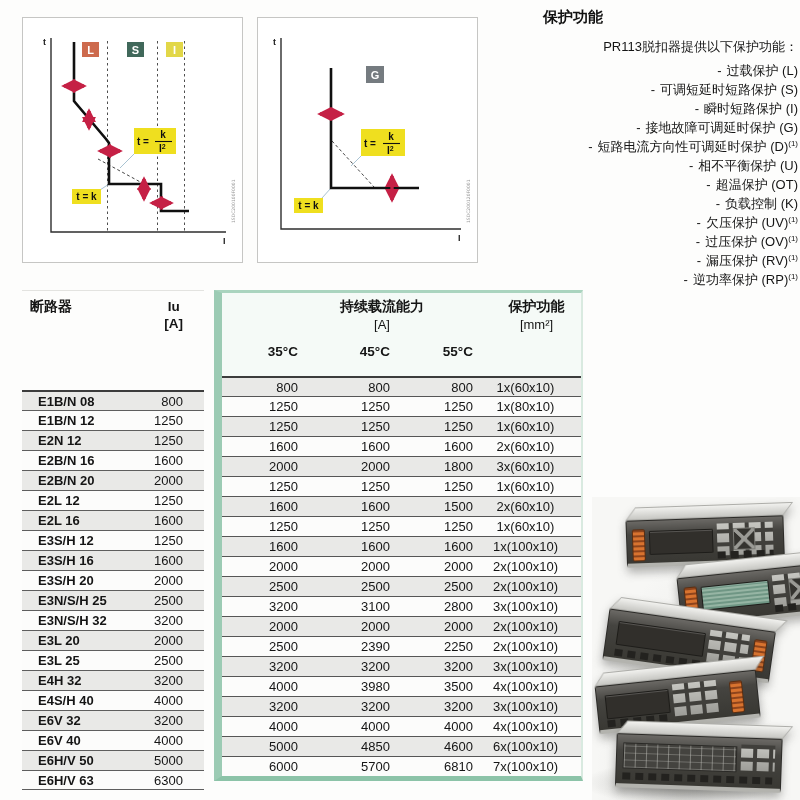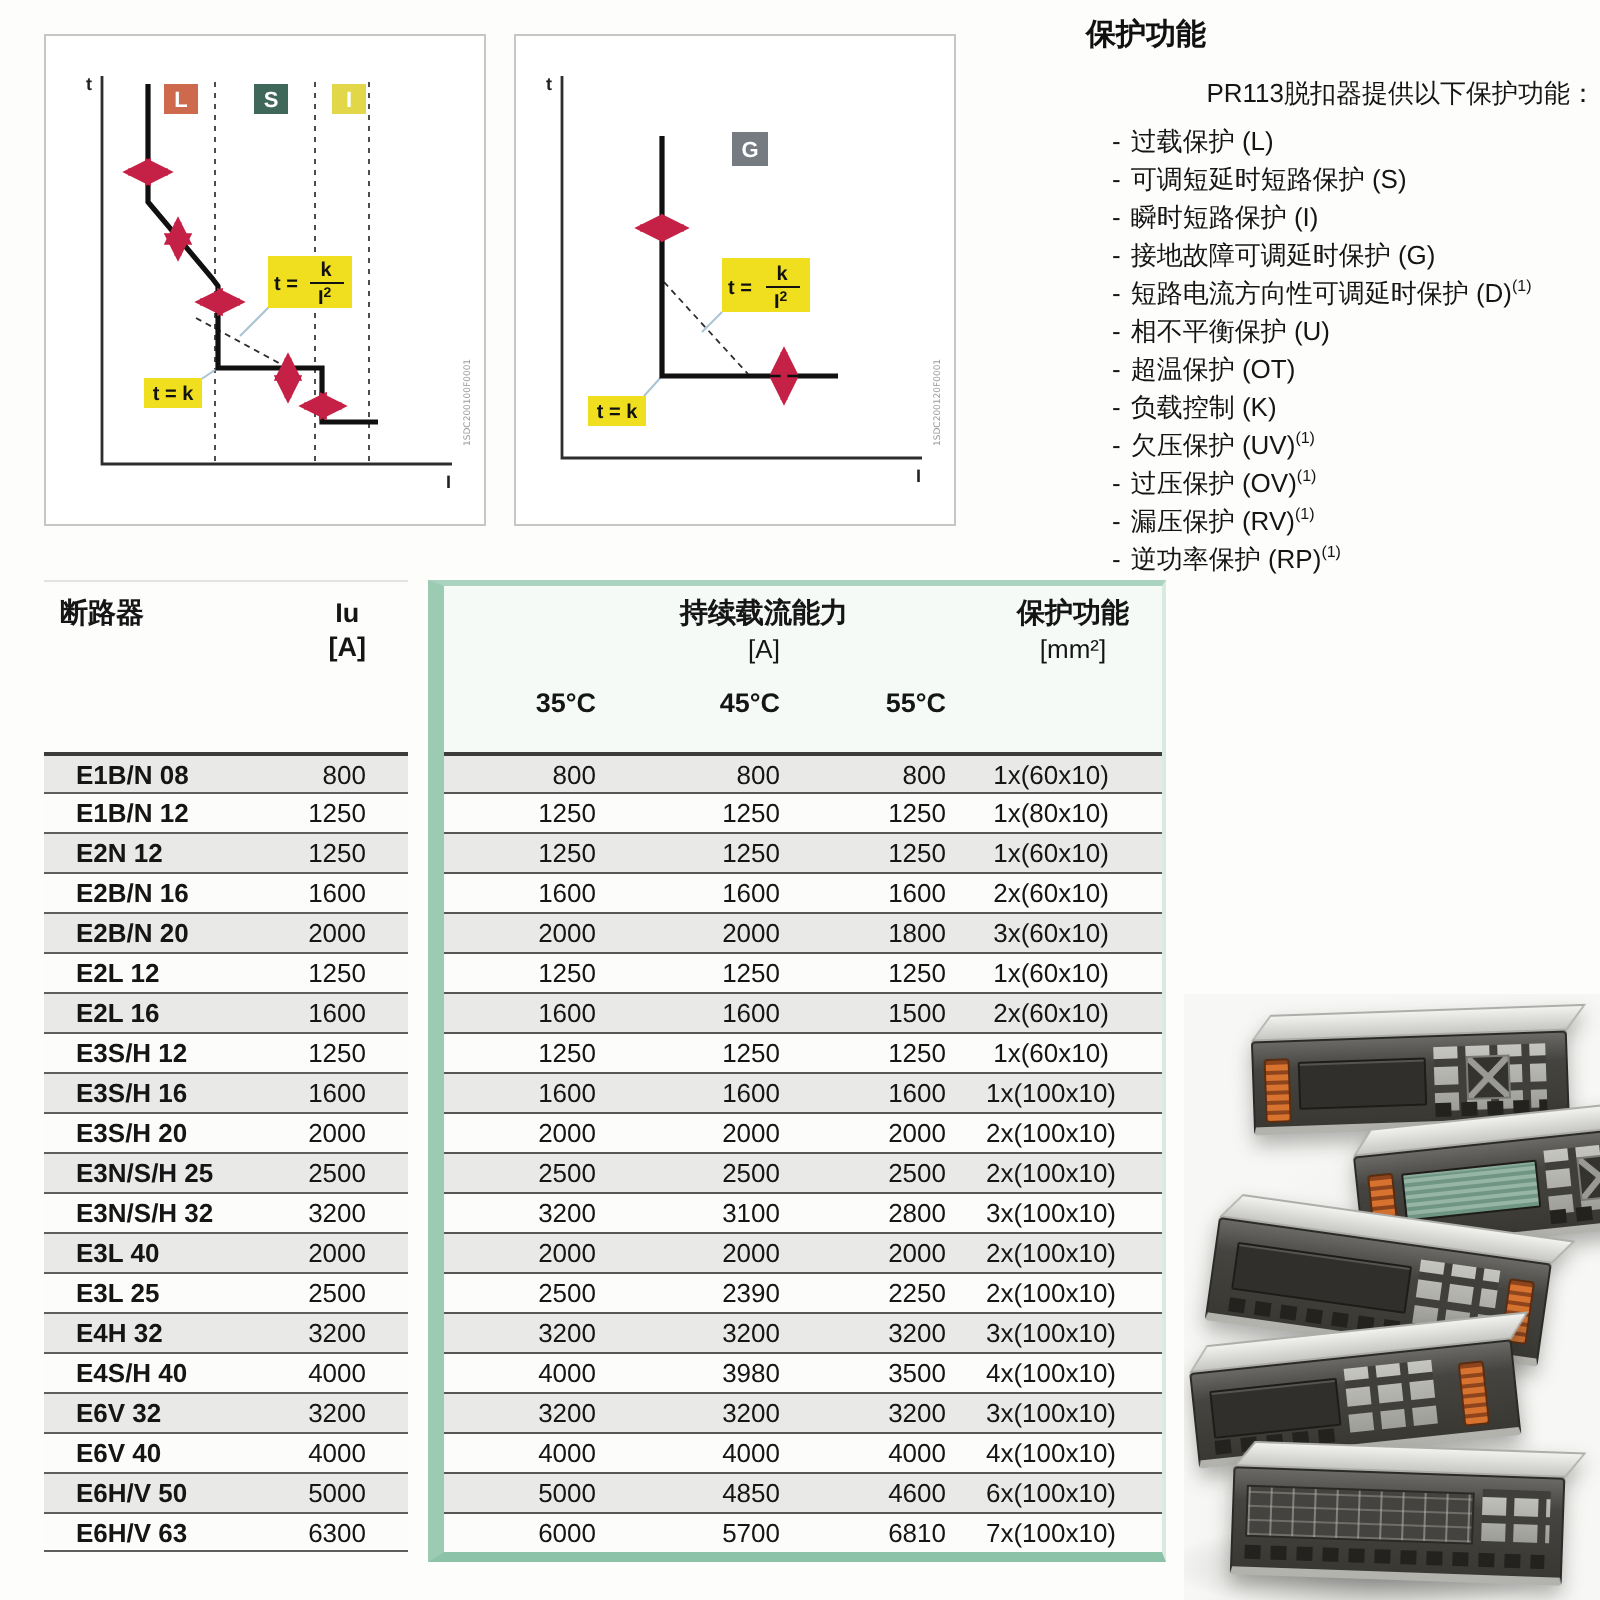--- a/index.html
+++ b/index.html
@@ -28,28 +28,28 @@
   .fexp{font-size:7px;}
   .fbar{stroke:#111;stroke-width:1.1;}
   .axlab{font-family:"Liberation Sans","DejaVu Sans",sans-serif;font-weight:bold;font-size:9px;fill:#222;}
   .badge-letter{font-family:"Liberation Sans","DejaVu Sans",sans-serif;font-weight:bold;font-size:11px;fill:#ffffff;text-anchor:middle;}
   .codetxt{font-family:"DejaVu Sans",sans-serif;font-size:4.5px;fill:#9a9a9a;}
   
   .protection{position:absolute;left:543px;top:8px;width:255px;}
   .protection h2{margin:0 0 11px 0;font-size:15px;font-weight:bold;color:#111;}
   .protection .intro{margin:0 0 5px 0;font-size:13px;text-align:right;}
   .plist{list-style:none;margin:0;padding:0 0 0 13px;}
-  .plist li{font-size:13px;line-height:19px;white-space:nowrap;}
+  .plist li{font-size:13px;line-height:19px;white-space:nowrap;text-align:right;}
   .plist li::before{content:"-";margin-right:5px;}
   .plist sup{font-size:8px;vertical-align:super;line-height:0;}
   
   .tablewrap{position:absolute;left:22px;top:290px;width:561px;height:492px;}
   .tbl-left{position:absolute;left:0;top:0;width:182px;}
   .tbl-left .thead{
-    position:relative;height:86px;background:#fdfdfc;box-sizing:border-box;
+    position:relative;height:100px;background:#fdfdfc;box-sizing:border-box;
     border-top:1px solid #e3e3e0;
   }
   .th-breaker{position:absolute;left:8px;top:7px;font-size:14px;font-weight:bold;}
   .th-iu{position:absolute;right:21px;top:7px;text-align:center;font-size:13.5px;font-weight:bold;line-height:17px;}
   .tbl-right{
     position:absolute;left:192px;top:0;width:369px;box-sizing:border-box;
     border-left:8px solid #9ccbb4;border-top:3px solid #aad4bf;
     border-right:2px solid #d9eae0;border-bottom:5px solid #8cc3a8;
   }
   .tbl-right .thead{position:relative;height:83px;background:#f5faf7;}
@@ -258,21 +258,21 @@
         </div>
         <div class="trow lrow odd">
           <span class="c-model">E3N/S/H 25</span>
           <span class="c-iu">2500</span>
         </div>
         <div class="trow lrow even">
           <span class="c-model">E3N/S/H 32</span>
           <span class="c-iu">3200</span>
         </div>
         <div class="trow lrow odd">
-          <span class="c-model">E3L 40</span>
+          <span class="c-model">E3L 20</span>
           <span class="c-iu">2000</span>
         </div>
         <div class="trow lrow even">
           <span class="c-model">E3L 25</span>
           <span class="c-iu">2500</span>
         </div>
         <div class="trow lrow odd">
           <span class="c-model">E4H 32</span>
           <span class="c-iu">3200</span>
         </div>

